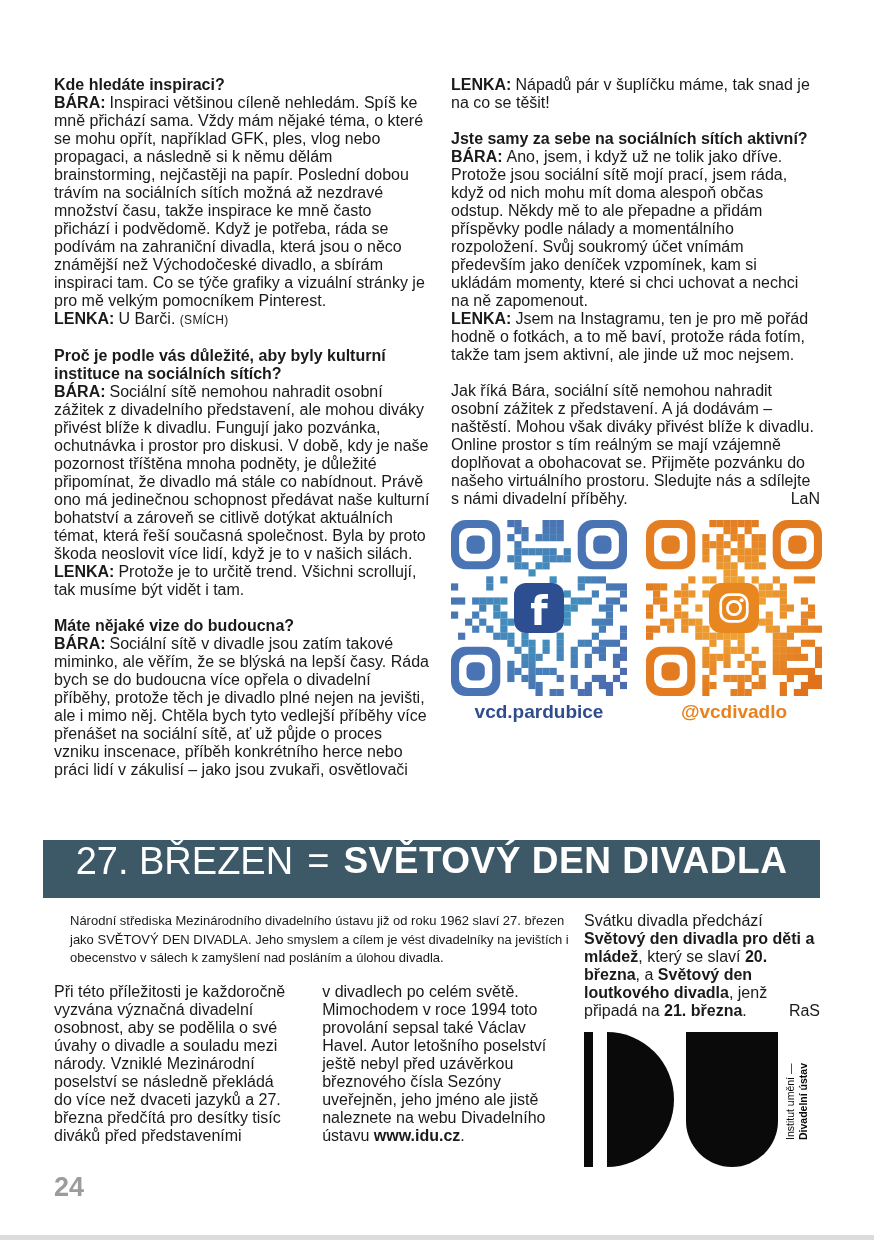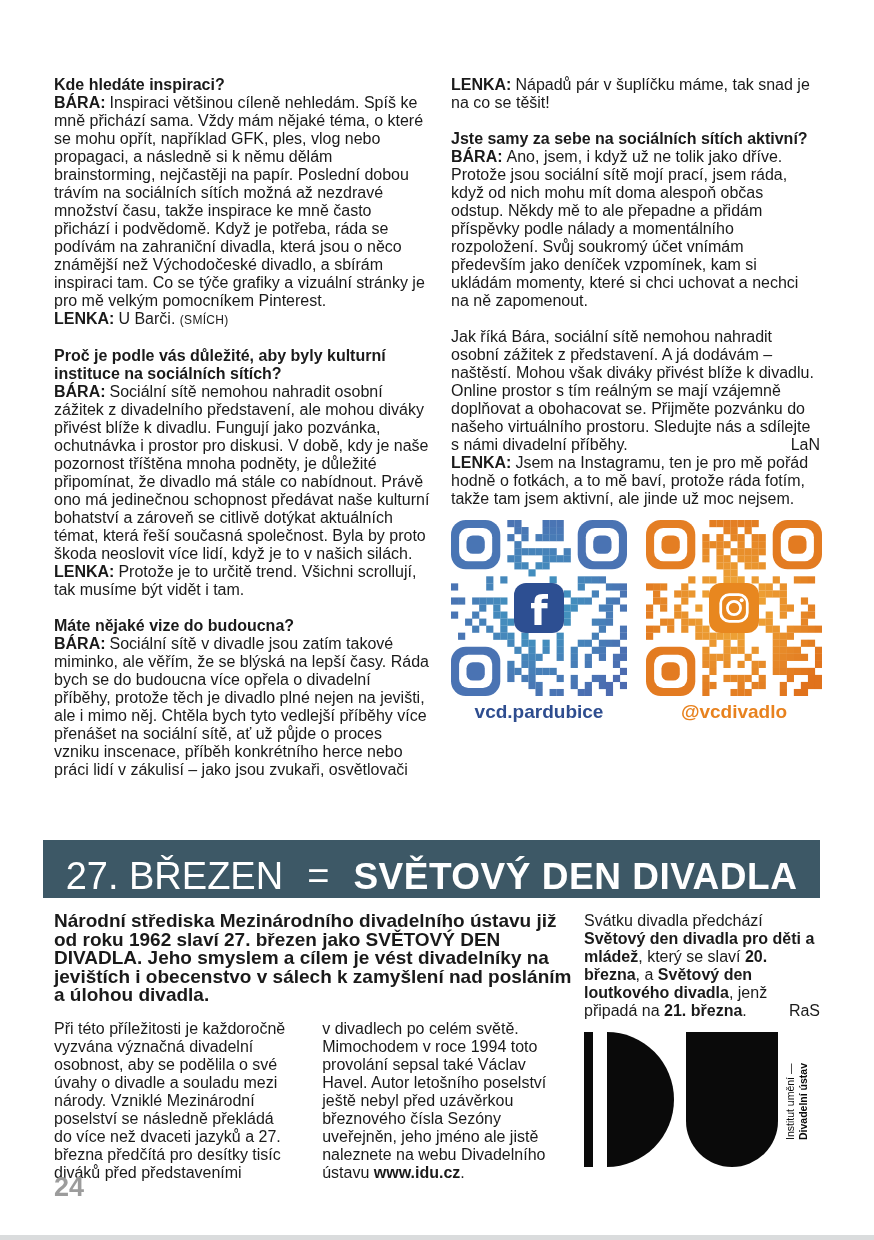--- a/index.html
+++ b/index.html
@@ -26,28 +26,28 @@
   .qr-svg { width:100%; height:100%; display:block; }
   .qr-icon { position:absolute; left:50%; top:50%; transform:translate(-50%,-50%);
              width:50px; height:50px; border-radius:12px;
              display:flex; align-items:center; justify-content:center; }
   .qr-icon .fb-letter { color:#fff; font-weight:bold; font-size:40px; line-height:1;
              font-family:"DejaVu Sans", sans-serif; position:relative; top:3px; }
   .qr-label { display:block; font-weight:bold; font-size:19px; text-align:center; margin-top:5px; }
 
   
   .banner { position:absolute; top:840px; left:43px; width:777px; height:58px;
-            display:flex; align-items:flex-end; justify-content:center; gap:24px; }
+            display:flex; align-items:flex-start; justify-content:center; gap:14px; }
   .banner-prefix { font-size:38px; font-weight:400; letter-spacing:0; white-space:nowrap; }
   .banner-title  { font-size:37px; font-weight:800; letter-spacing:.5px; white-space:nowrap; }
 
   
   .bottom { position:absolute; top:912px; left:54px; width:766px; display:flex; gap:10px; }
   .bottom-left { width:520px; }
-  .lead { font-size:19px; line-height:18.5px; font-weight:bold; }
+  .lead { font-size:13px; line-height:18.5px; font-weight:normal;margin-left:16px; }
   .bottom-cols { display:flex; gap:28px; margin-top:15px; }
   .bcol1 { width:248px; }
   .bcol2 { width:260px; }
   .bottom-right { width:236px; }
   .b { font-weight:bold; }
 
   
   .idu { display:flex; margin-top:12px; height:135px; align-items:stretch; }
   .idu-i { width:9px;  margin-right:14px; }
   .idu-d { width:67px; margin-right:12px; border-radius:0 100% 100% 0 / 0 50% 50% 0; }
@@ -79,23 +79,23 @@
 
       <h3 class="qa-heading mt">Máte nějaké vize do budoucna?</h3>
       <p class="body-p"><span class="speaker">BÁRA:</span><span>Sociální sítě v divadle jsou zatím takové miminko, ale věřím, že se blýská na lepší časy. Ráda bych se do budoucna více opřela o divadelní příběhy, protože těch je divadlo plné nejen na jevišti, ale i mimo něj. Chtěla bych tyto vedlejší příběhy více přenášet na sociální sítě, ať už půjde o proces vzniku inscenace, příběh konkrétního herce nebo práci lidí v zákulisí – jako jsou zvukaři, osvětlovači</span></p>
     </div>
 
     <div class="col-right">
       <p class="body-p"><span class="speaker">LENKA:</span><span>Nápadů pár v šuplíčku máme, tak snad je na co se těšit!</span></p>
 
       <h3 class="qa-heading mt">Jste samy za sebe na sociálních sítích aktivní?</h3>
       <p class="body-p"><span class="speaker">BÁRA:</span><span>Ano, jsem, i když už ne tolik jako dříve. Protože jsou sociální sítě mojí prací, jsem ráda, když od nich mohu mít doma alespoň občas odstup. Někdy mě to ale přepadne a přidám příspěvky podle nálady a momentálního rozpoložení. Svůj soukromý účet vnímám především jako deníček vzpomínek, kam si ukládám momenty, které si chci uchovat a nechci na ně zapomenout.</span></p>
+      <p class="body-p"><span class="speaker">LENKA:</span><span>Jsem na Instagramu, ten je pro mě pořád hodně o fotkách, a to mě baví, protože ráda fotím, takže tam jsem aktivní, ale jinde už moc nejsem.</span></p>
+
       <p class="body-p mt"><span>Jak říká Bára, sociální sítě nemohou nahradit osobní zážitek z představení. A já dodávám – naštěstí. Mohou však diváky přivést blíže k divadlu. Online prostor s tím reálným se mají vzájemně doplňovat a obohacovat se. Přijměte pozvánku do našeho virtuálního prostoru. Sledujte nás a sdílejte s námi divadelní příběhy.</span><span class="sig">LaN</span></p>
-
-      <p class="body-p"><span class="speaker">LENKA:</span><span>Jsem na Instagramu, ten je pro mě pořád hodně o fotkách, a to mě baví, protože ráda fotím, takže tam jsem aktivní, ale jinde už moc nejsem.</span></p>
 
       <div class="qr-row">
         <figure class="qr-block">
           <div class="qr-wrap">
             <svg class="qr-svg" id="qr-fb" viewBox="0 0 25 25">
                 <rect x="8" y="0" width="1.02" height="1.02" fill="#4a73b3"></rect>
                 <rect x="9" y="0" width="1.02" height="1.02" fill="#4a74b3"></rect>
                 <rect x="13" y="0" width="1.02" height="1.02" fill="#4975b4"></rect>
                 <rect x="14" y="0" width="1.02" height="1.02" fill="#4a75b4"></rect>
                 <rect x="15" y="0" width="1.02" height="1.02" fill="#4a74b3"></rect>

